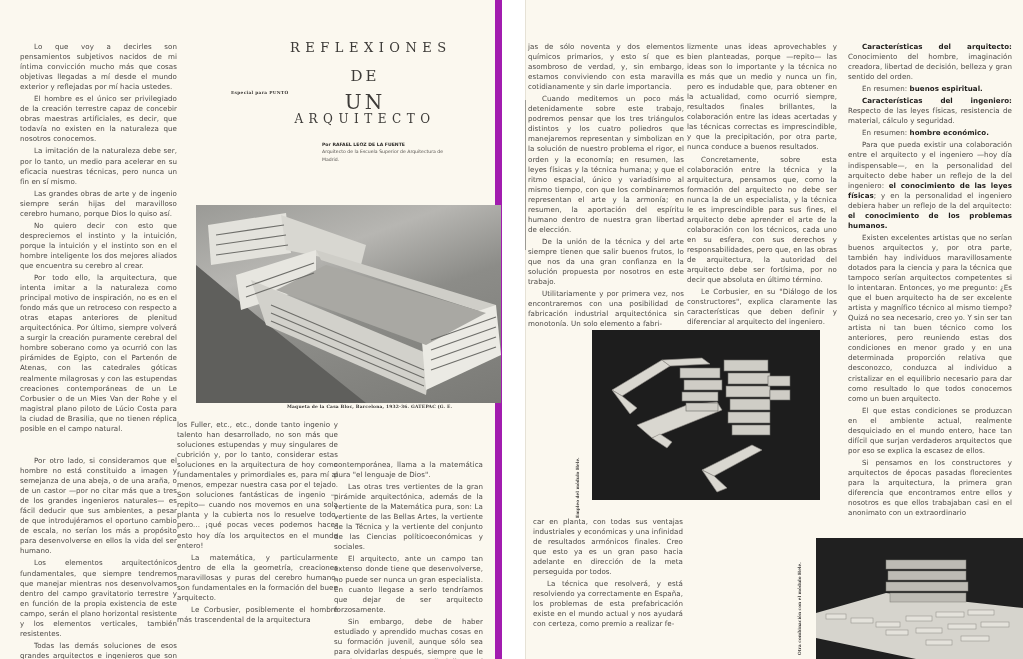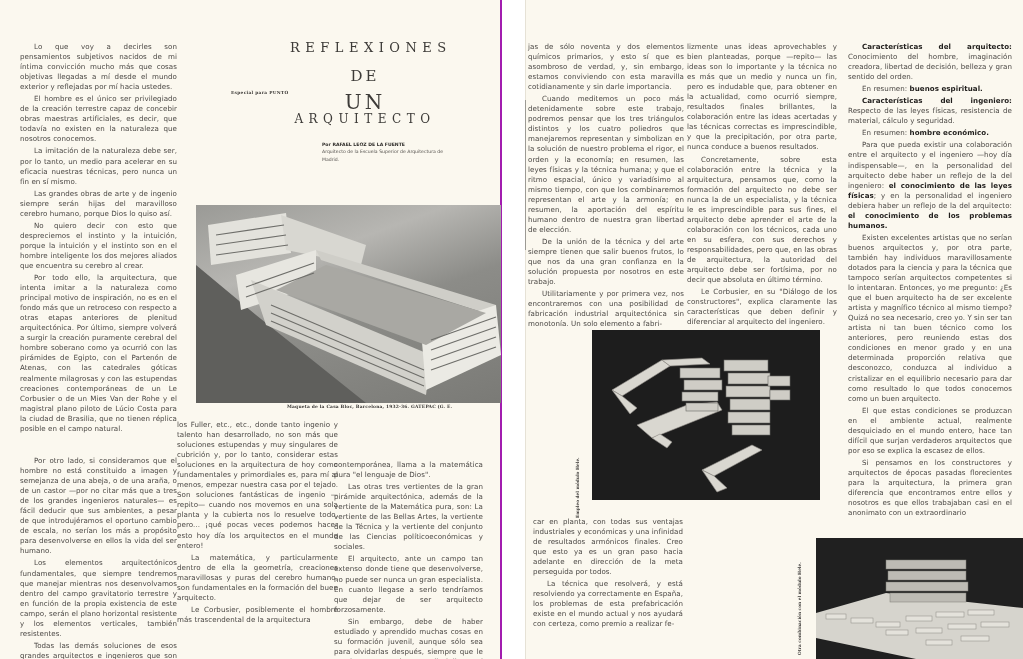--- a/index.html
+++ b/index.html
@@ -1,19 +1,19 @@
 <!DOCTYPE html>
 <html><head>
 <meta charset="utf-8">
 <style>
   html,body{margin:0;padding:0;}
   body{width:1023px;height:659px;background:#ffffff;position:relative;overflow:hidden;
        font-family:"DejaVu Sans",sans-serif;color:#3a3836;}
   .page{position:absolute;top:0;height:659px;background:#fbf8ef;}
-  #page-left{left:0;width:502px;border-right:2px solid #a21caf;box-sizing:border-box;}
+  #page-left{left:0;width:502px;border-right:7px solid #a21caf;box-sizing:border-box;}
   #page-right{left:525px;width:498px;border-left:1px solid #e6e2d6;}
   .col{position:absolute;font-size:7.1px;line-height:10.05px;text-align:justify;color:#4a4744;
        letter-spacing:0.05px;}
   .col p{margin:0 0 2px 0;text-indent:14px;}
   .col p.noind{text-indent:0;}
   .col b{color:#1f1d1b;}
   
   #lcol1{left:20px;top:42px;width:157px;}
   #lcol1b{left:20px;top:420px;width:157px;margin-top:36px;}
   #lcol2{left:177px;top:420px;width:161px;}

